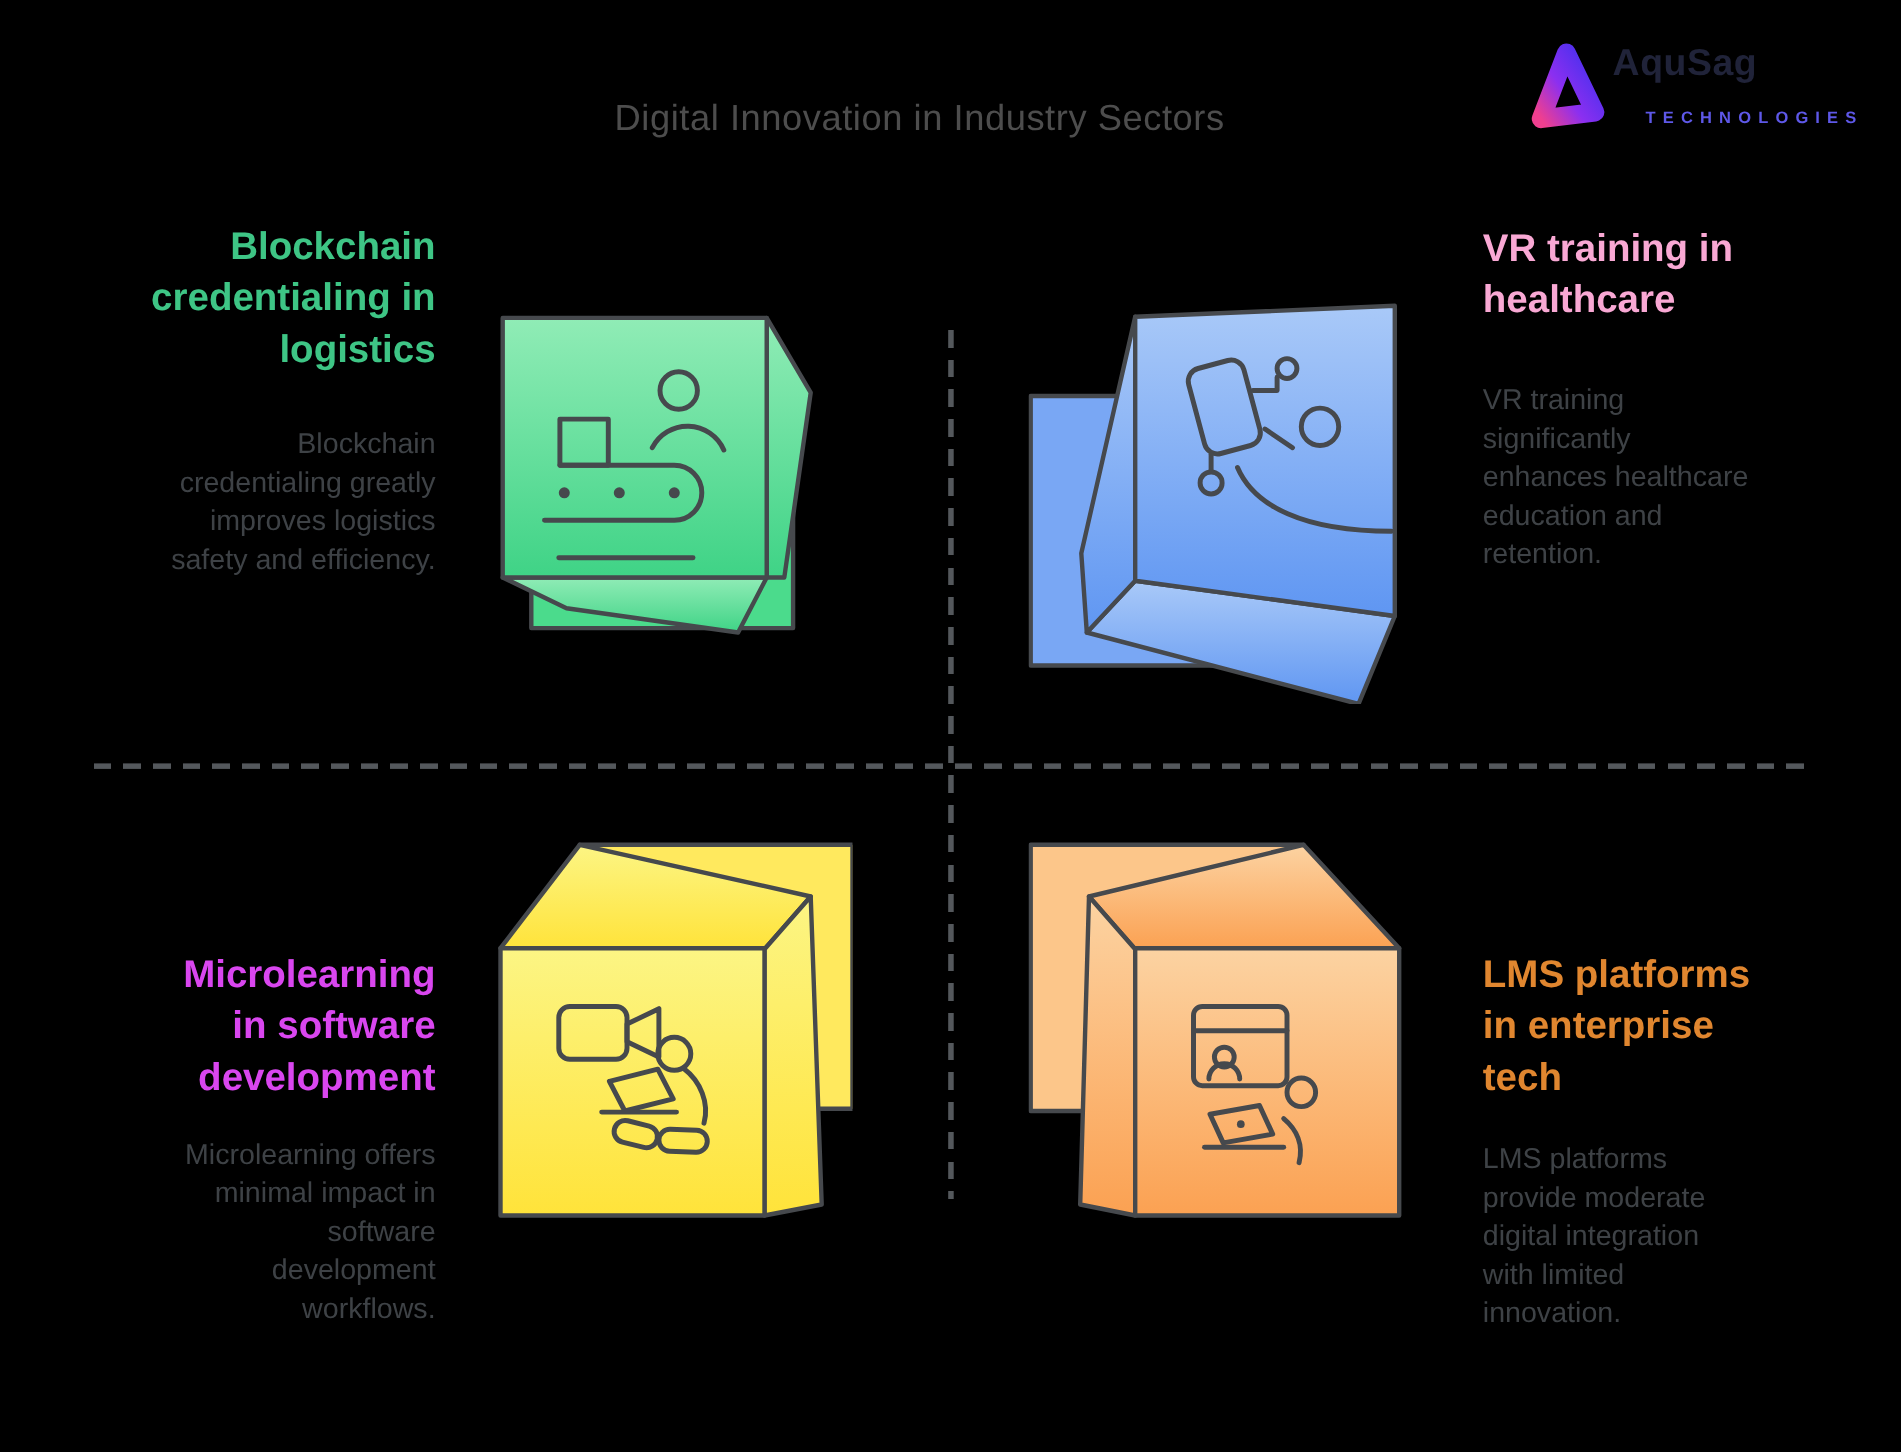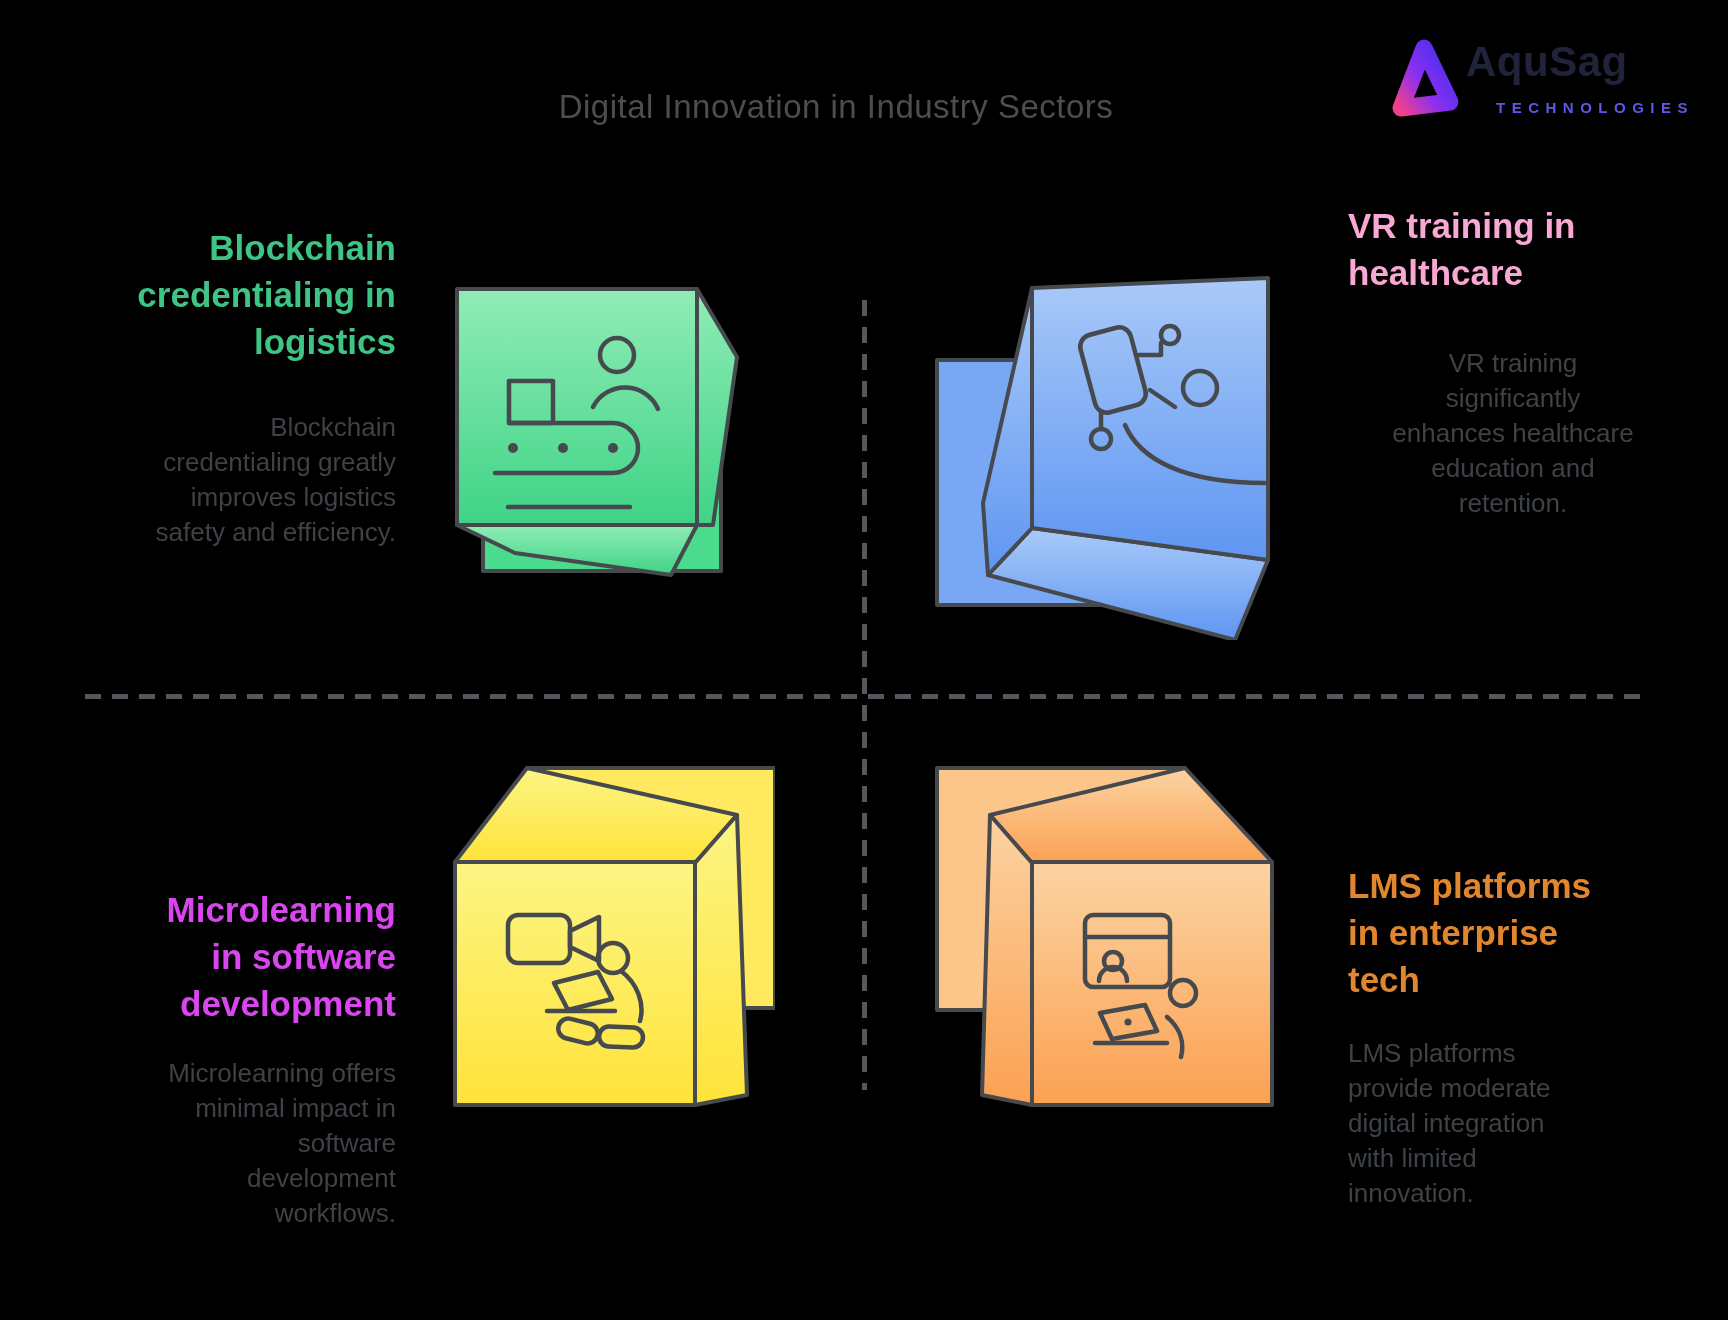--- a/index.html
+++ b/index.html
@@ -17,21 +17,21 @@
     font-size:33px;font-weight:500;color:#4d4d4d;letter-spacing:.5px;
   }
   .q-heading{
     font-weight:700;font-size:35px;line-height:47px;
     white-space:pre-line;
   }
   .q-body{
     font-size:26px;line-height:35px;font-weight:400;
     white-space:pre-line;color:#3e4246;
   }
-  .ra{text-align:right;margin-top:24px;}
+  .ra{text-align:right;}
   .la{text-align:left;}
   .h-tl{left:80px;top:200px;width:316px;}
   .b-tl{left:40px;top:386px;width:356px;}
   .h-tr{left:1348px;top:202px;width:360px;}
   .b-tr{left:1348px;top:346px;width:330px;}
   .h-bl{left:80px;top:862px;width:316px;}
   .b-bl{left:40px;top:1032px;width:356px;}
   .h-br{left:1348px;top:862px;width:360px;}
   .b-br{left:1348px;top:1036px;width:330px;}
   .divider-h{
@@ -40,21 +40,21 @@
   }
   .divider-v{
     left:862px;top:300px;width:5px;height:790px;
     background:repeating-linear-gradient(180deg,#54585c 0 16px,transparent 16px 27px);
   }
   .icon-tl{left:415px;top:255px;width:330px;height:330px;}
   .icon-tr{left:935px;top:255px;width:335px;height:385px;}
   .icon-bl{left:415px;top:765px;width:360px;height:375px;}
   .icon-br{left:935px;top:765px;width:340px;height:380px;}
   .logo-icon{left:1384px;top:34px;width:80px;height:88px;}
-  .logo-name{left:1466px;top:38px;font-size:42px;font-weight:700;letter-spacing:.5px;}
+  .logo-name{left:1466px;top:38px;font-size:34px;font-weight:700;letter-spacing:.5px;}
   .logo-tagline{left:1496px;top:99px;font-size:15px;font-weight:700;letter-spacing:6.5px;}
   svg{display:block;width:100%;height:100%;}
 </style>
 </head>
 <body>
 
 <div class="abs title" style="color: rgb(77, 77, 77);">Digital Innovation in Industry Sectors</div>
 
 <div class="abs logo-icon">
   <svg viewBox="0 0 80 88">
@@ -104,21 +104,21 @@
       <circle cx="198" cy="193" r="5" fill="#46494d" stroke="none"></circle>
       <path d="M93 252 H215"></path>
       <circle cx="202" cy="100" r="17"></circle>
       <path d="M178 152 A36 36 0 0 1 243 154"></path>
     </g>
   </svg>
 </div>
 
 <div class="abs q-heading la h-tr" style="color: #f9a8d4;">VR training in
 healthcare</div>
-<div class="abs q-body la b-tr" style="color: rgb(62, 66, 70); text-align: center;">VR training
+<div class="abs q-body la b-tr" style="color: rgb(62, 66, 70);">VR training
 significantly
 enhances healthcare
 education and
 retention.</div>
 
 <div class="abs icon-tr">
   <svg viewBox="0 0 335 385">
     <defs>
       <linearGradient id="gBlue" x1="0" y1="0" x2="0" y2="1">
         <stop offset="0" stop-color="#a9c9f8"></stop>

